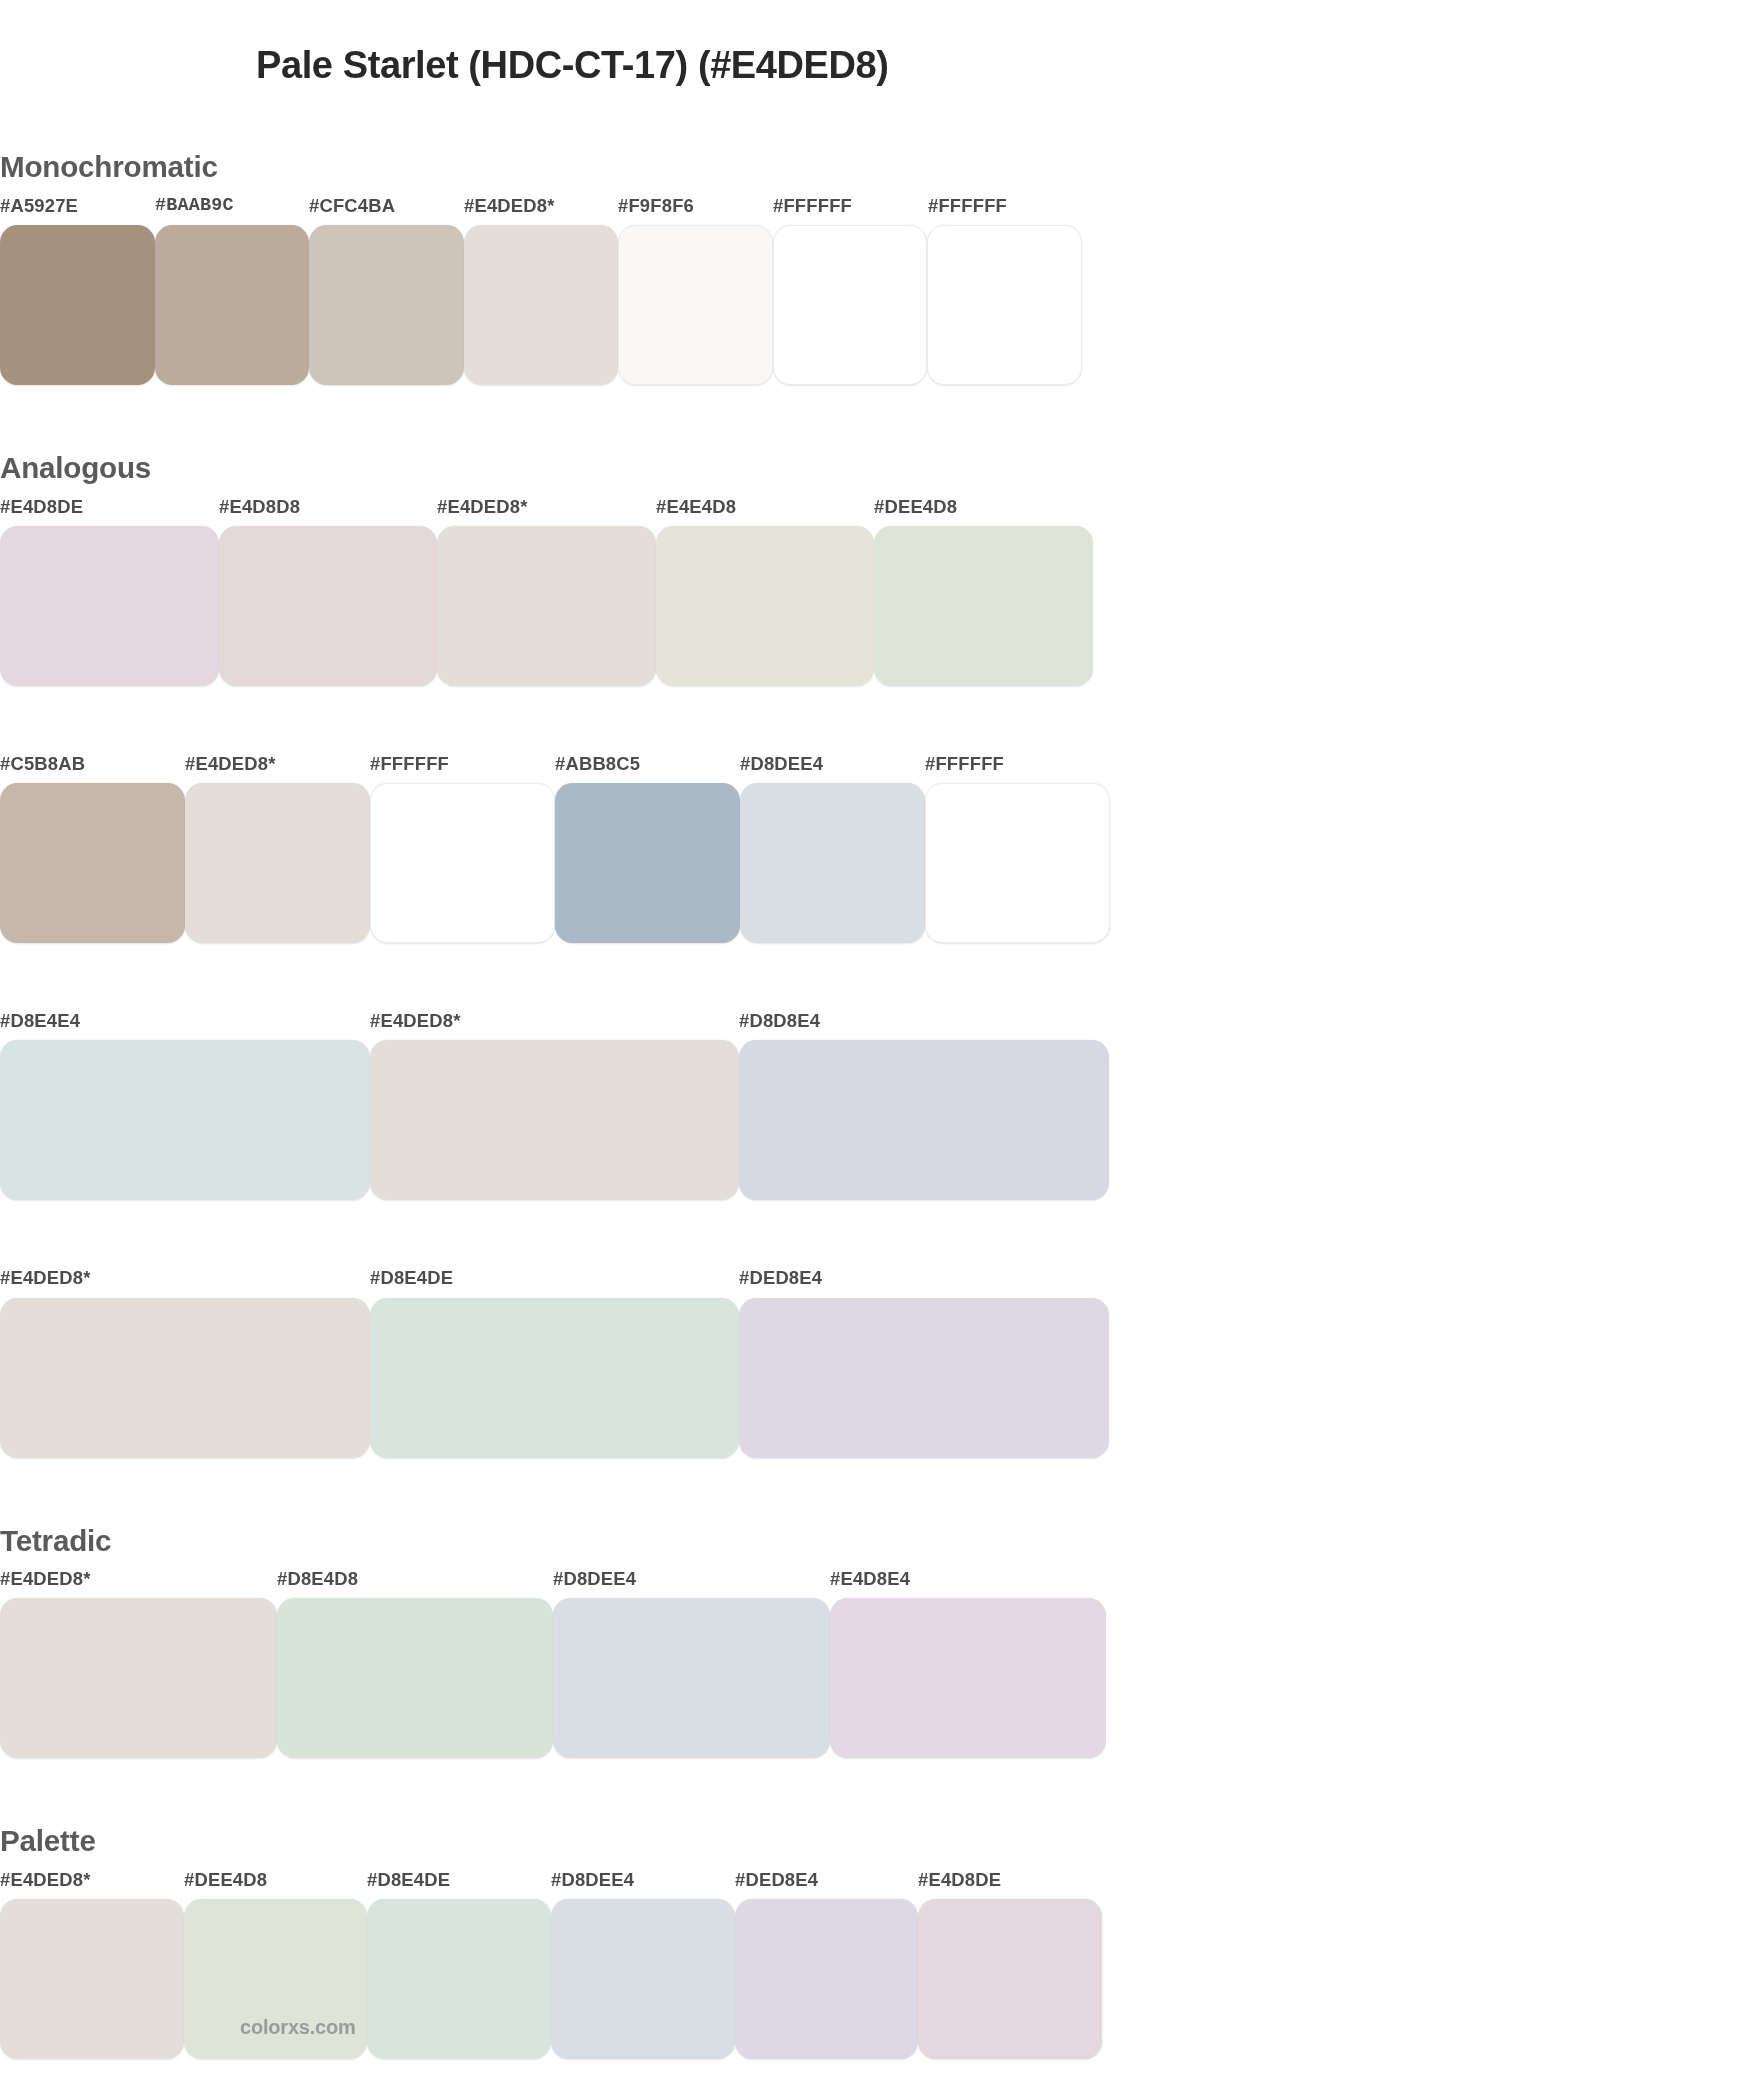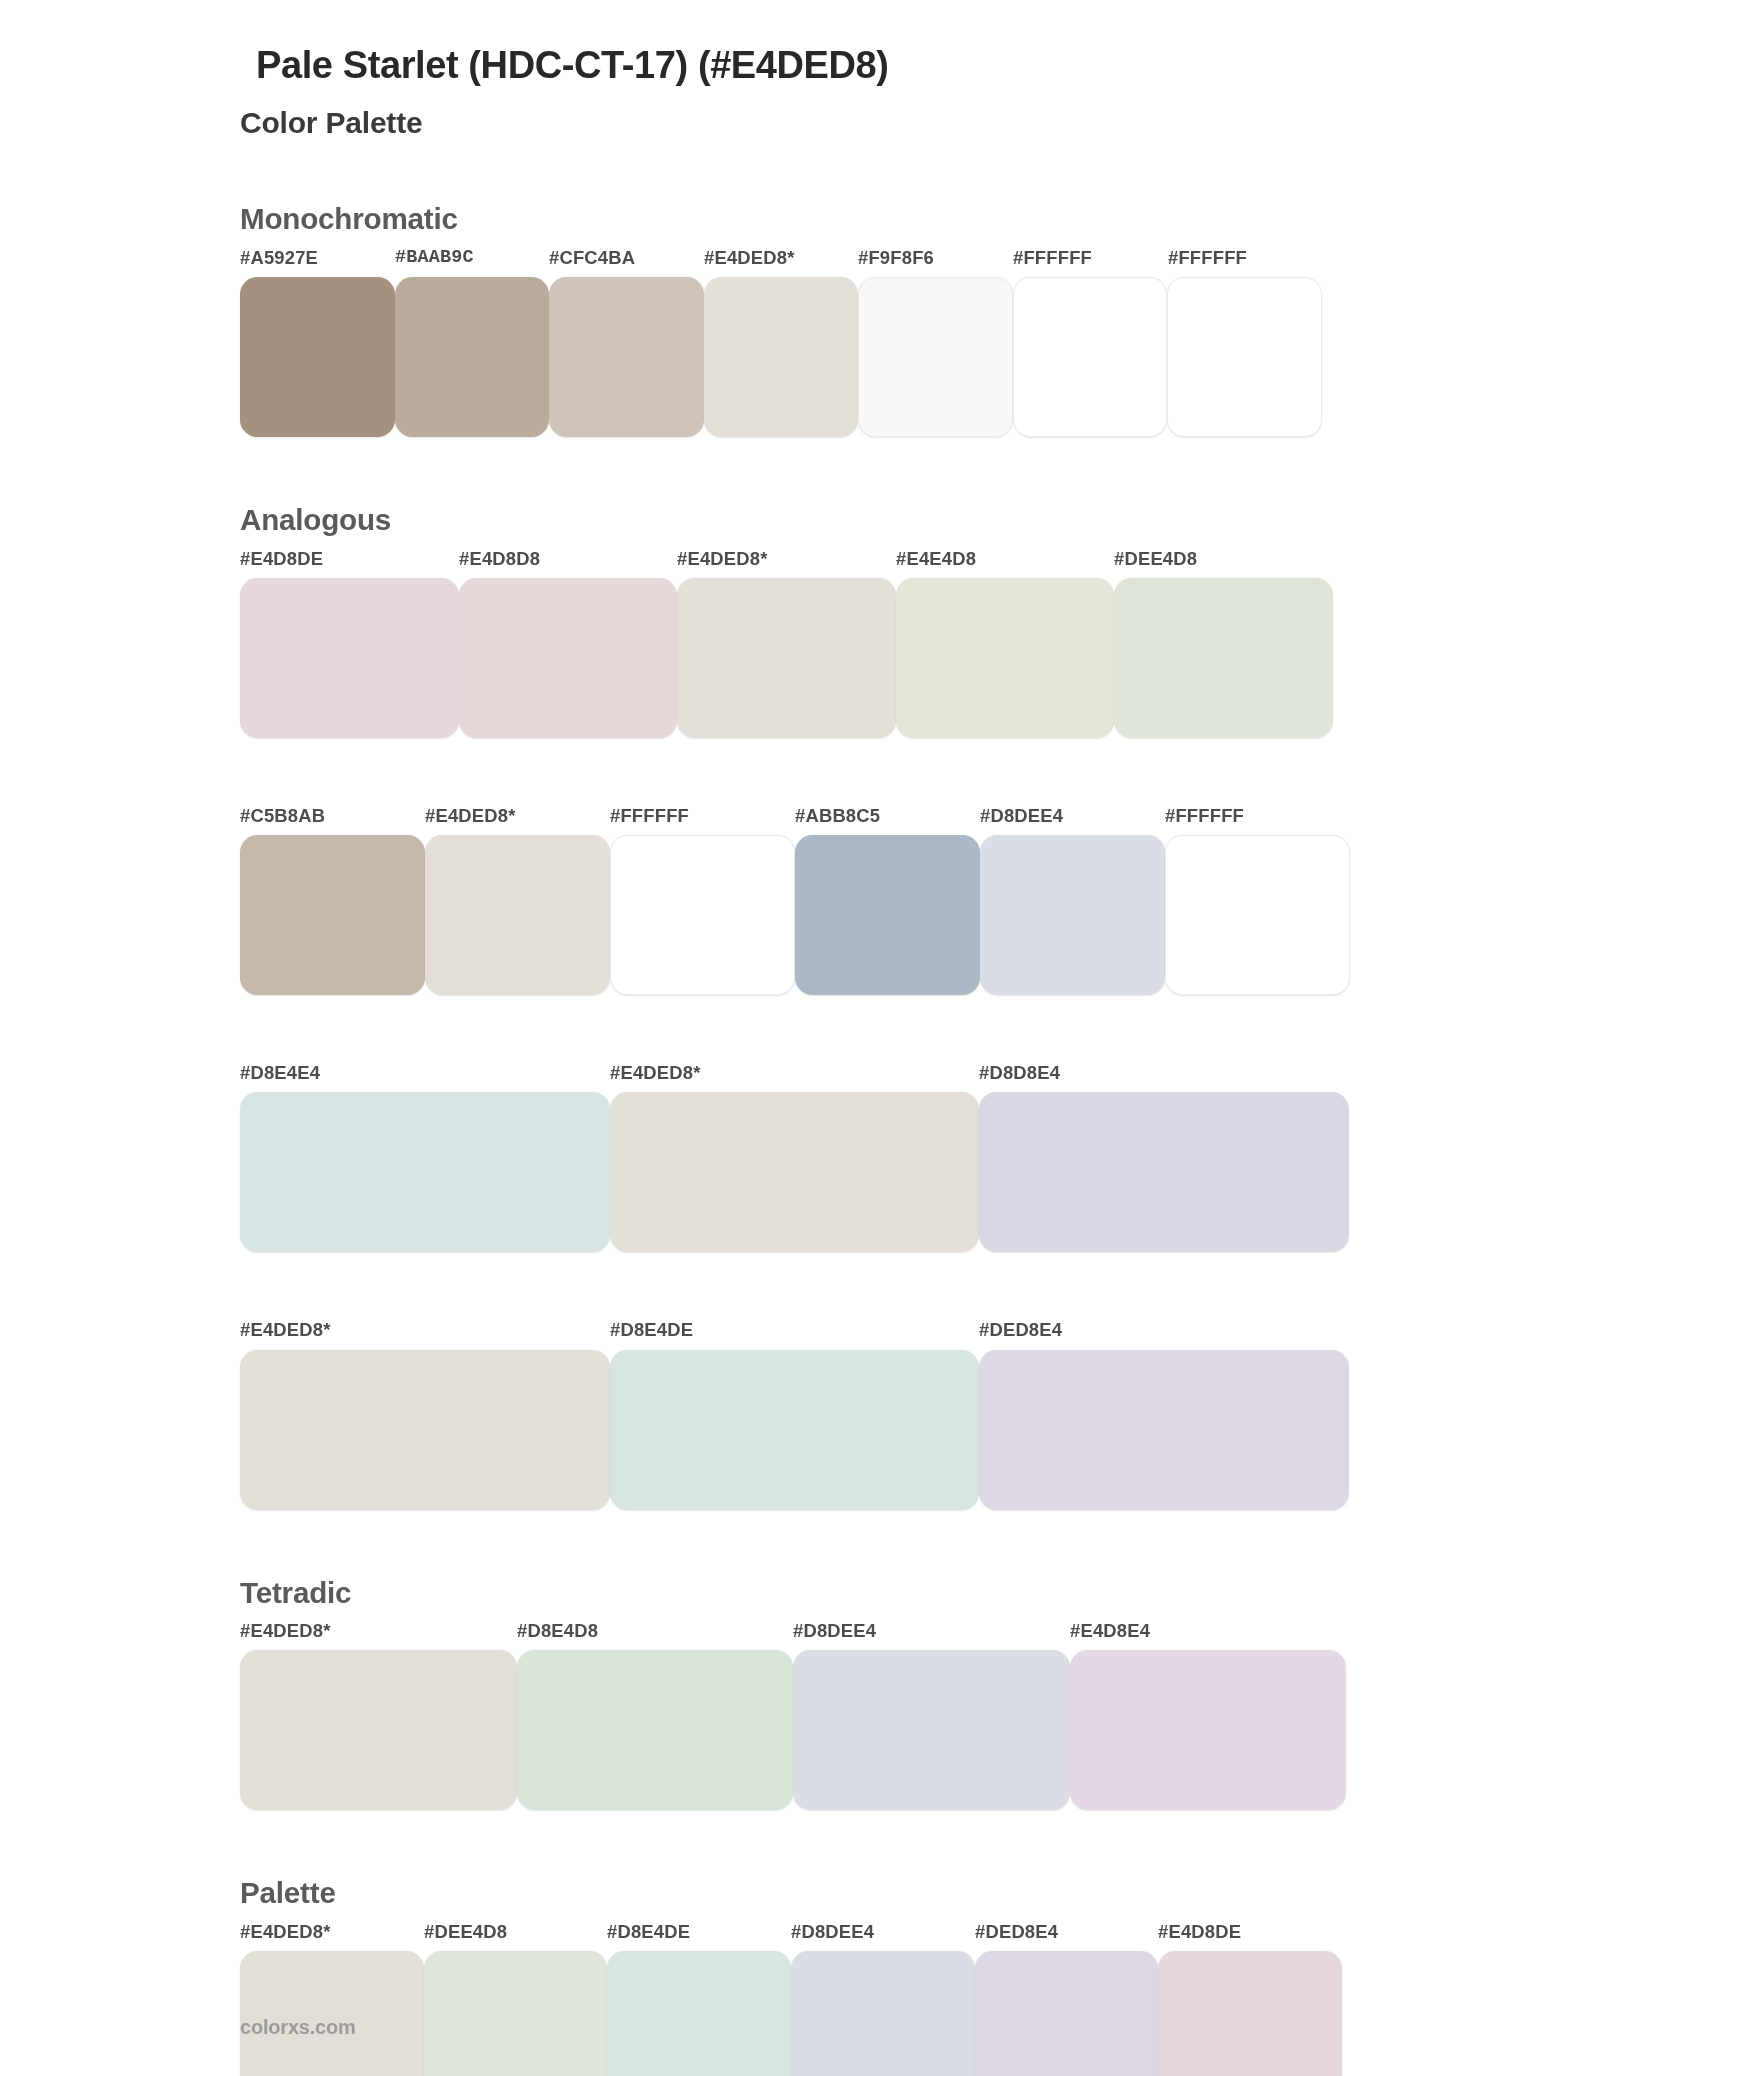--- a/index.html
+++ b/index.html
@@ -42,21 +42,20 @@
     margin: 16px 0 0 0;
     line-height: 1.2;
   }
 
   
   .sections {
     margin-top: 62px;
   }
   .section {
     position: relative;
-    padding-left: 240px;
   }
   .section-title {
     font-size: 29.6px;
     font-weight: bold;
     color: #5a5a5a;
     letter-spacing: -0.2px;
     margin: 0 0 11.2px 0;
     line-height: 1.1;
   }
   .swatch-labels {
@@ -104,21 +103,20 @@
     letter-spacing: -0.2px;
   }
 </style>
 </head>
 <body>
 
 <div class="page">
 
   <div class="header">
     <h1 class="page-title">Pale Starlet (HDC-CT-17) (#E4DED8)</h1>
-    <h2 class="page-subtitle">Color Palette</h2>
   </div>
 
   <div class="sections">
       <div class="section s-mono">
         <div class="section-title">Monochromatic</div>
         <div class="swatch-labels" style="width: 1082px;">
           <span class="swatch-label" style="left: 0px;">#A5927E</span>
           <span class="swatch-label" style="left: 155px; font-family: Liberation Mono, monospace;">#BAAB9C</span>
           <span class="swatch-label" style="left: 309px;">#CFC4BA</span>
           <span class="swatch-label" style="left: 464px;">#E4DED8*</span>

